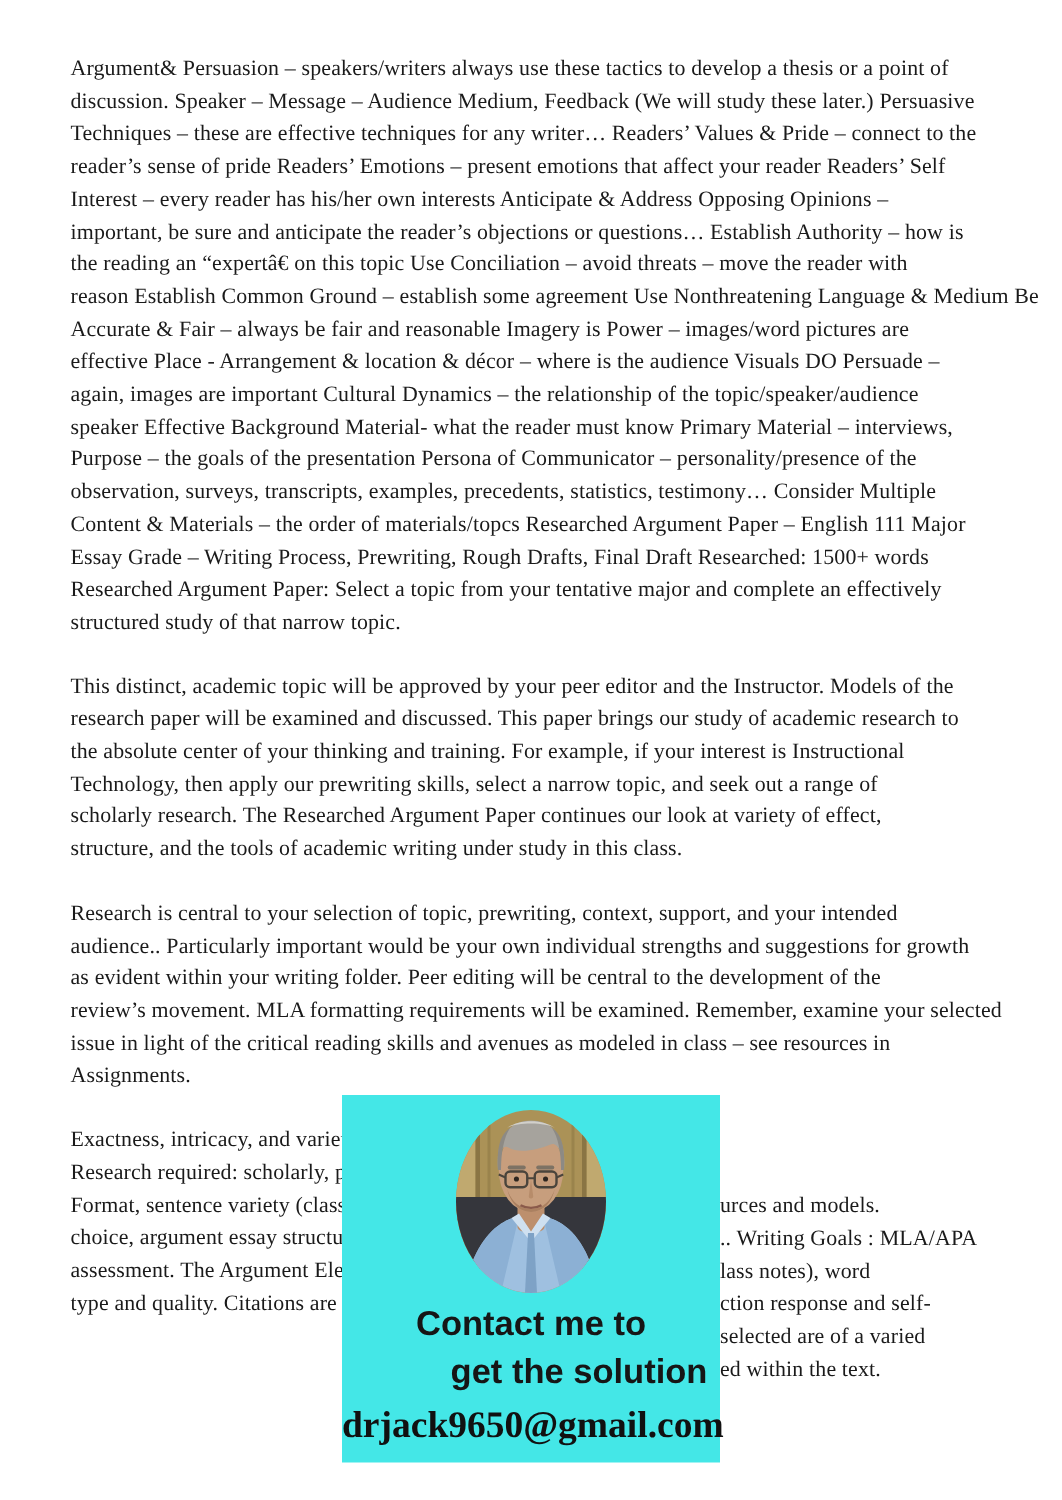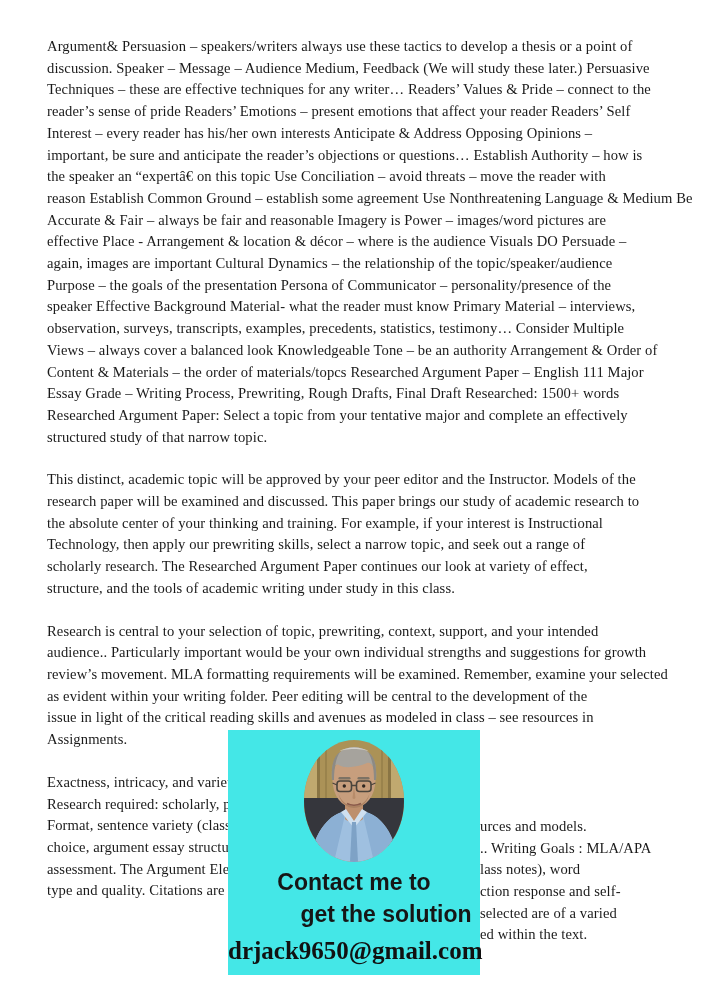--- a/index.html
+++ b/index.html
@@ -64,49 +64,48 @@
 
   <div class="textblock">
 
     <div class="para">
       <div class="ln">Argument&amp; Persuasion – speakers/writers always use these tactics to develop a thesis or a point of</div>
       <div class="ln">discussion. Speaker – Message – Audience Medium, Feedback (We will study these later.) Persuasive</div>
       <div class="ln">Techniques – these are effective techniques for any writer… Readers’ Values &amp; Pride – connect to the</div>
       <div class="ln">reader’s sense of pride Readers’ Emotions – present emotions that affect your reader Readers’ Self</div>
       <div class="ln">Interest – every reader has his/her own interests Anticipate &amp; Address Opposing Opinions –</div>
       <div class="ln">important, be sure and anticipate the reader’s objections or questions… Establish Authority – how is</div>
-      <div class="ln">the speaker an “expertâ€ on this topic Use Conciliation – avoid threats – move the reader with</div>
+      <div class="ln">the reading an “expertâ€ on this topic Use Conciliation – avoid threats – move the reader with</div>
       <div class="ln">reason Establish Common Ground – establish some agreement Use Nonthreatening Language &amp; Medium Be</div>
       <div class="ln">Accurate &amp; Fair – always be fair and reasonable Imagery is Power – images/word pictures are</div>
       <div class="ln">effective Place - Arrangement &amp; location &amp; décor – where is the audience Visuals DO Persuade –</div>
       <div class="ln">again, images are important Cultural Dynamics – the relationship of the topic/speaker/audience</div>
+      <div class="ln">speaker Effective Background Material- what the reader must know Primary Material – interviews,</div>
       <div class="ln">Purpose – the goals of the presentation Persona of Communicator – personality/presence of the</div>
-      <div class="ln">speaker Effective Background Material- what the reader must know Primary Material – interviews,</div>
       <div class="ln">observation, surveys, transcripts, examples, precedents, statistics, testimony… Consider Multiple</div>
-      <div class="ln">Views – always cover a balanced look Knowledgeable Tone – be an authority Arrangement &amp; Order of</div>
       <div class="ln">Content &amp; Materials – the order of materials/topcs Researched Argument Paper – English 111 Major</div>
       <div class="ln">Essay Grade – Writing Process, Prewriting, Rough Drafts, Final Draft Researched: 1500+ words</div>
       <div class="ln">Researched Argument Paper: Select a topic from your tentative major and complete an effectively</div>
       <div class="ln">structured study of that narrow topic.</div>
     </div>
 
     <div class="para">
       <div class="ln">This distinct, academic topic will be approved by your peer editor and the Instructor. Models of the</div>
       <div class="ln">research paper will be examined and discussed. This paper brings our study of academic research to</div>
       <div class="ln">the absolute center of your thinking and training. For example, if your interest is Instructional</div>
       <div class="ln">Technology, then apply our prewriting skills, select a narrow topic, and seek out a range of</div>
       <div class="ln">scholarly research. The Researched Argument Paper continues our look at variety of effect,</div>
       <div class="ln">structure, and the tools of academic writing under study in this class.</div>
     </div>
 
     <div class="para">
       <div class="ln">Research is central to your selection of topic, prewriting, context, support, and your intended</div>
       <div class="ln">audience.. Particularly important would be your own individual strengths and suggestions for growth</div>
+      <div class="ln">as evident within your writing folder. Peer editing will be central to the development of the</div>
       <div class="ln">review’s movement. MLA formatting requirements will be examined. Remember, examine your selected</div>
-      <div class="ln">as evident within your writing folder. Peer editing will be central to the development of the</div>
       <div class="ln">issue in light of the critical reading skills and avenues as modeled in class – see resources in</div>
       <div class="ln">Assignments.</div>
     </div>
 
     <div class="para">
       <div class="p4-line">
         <span>Exactness, intricacy, and variety</span>
         <span class="p4-right">urces and models.</span>
       </div>
       <div class="p4-line">

